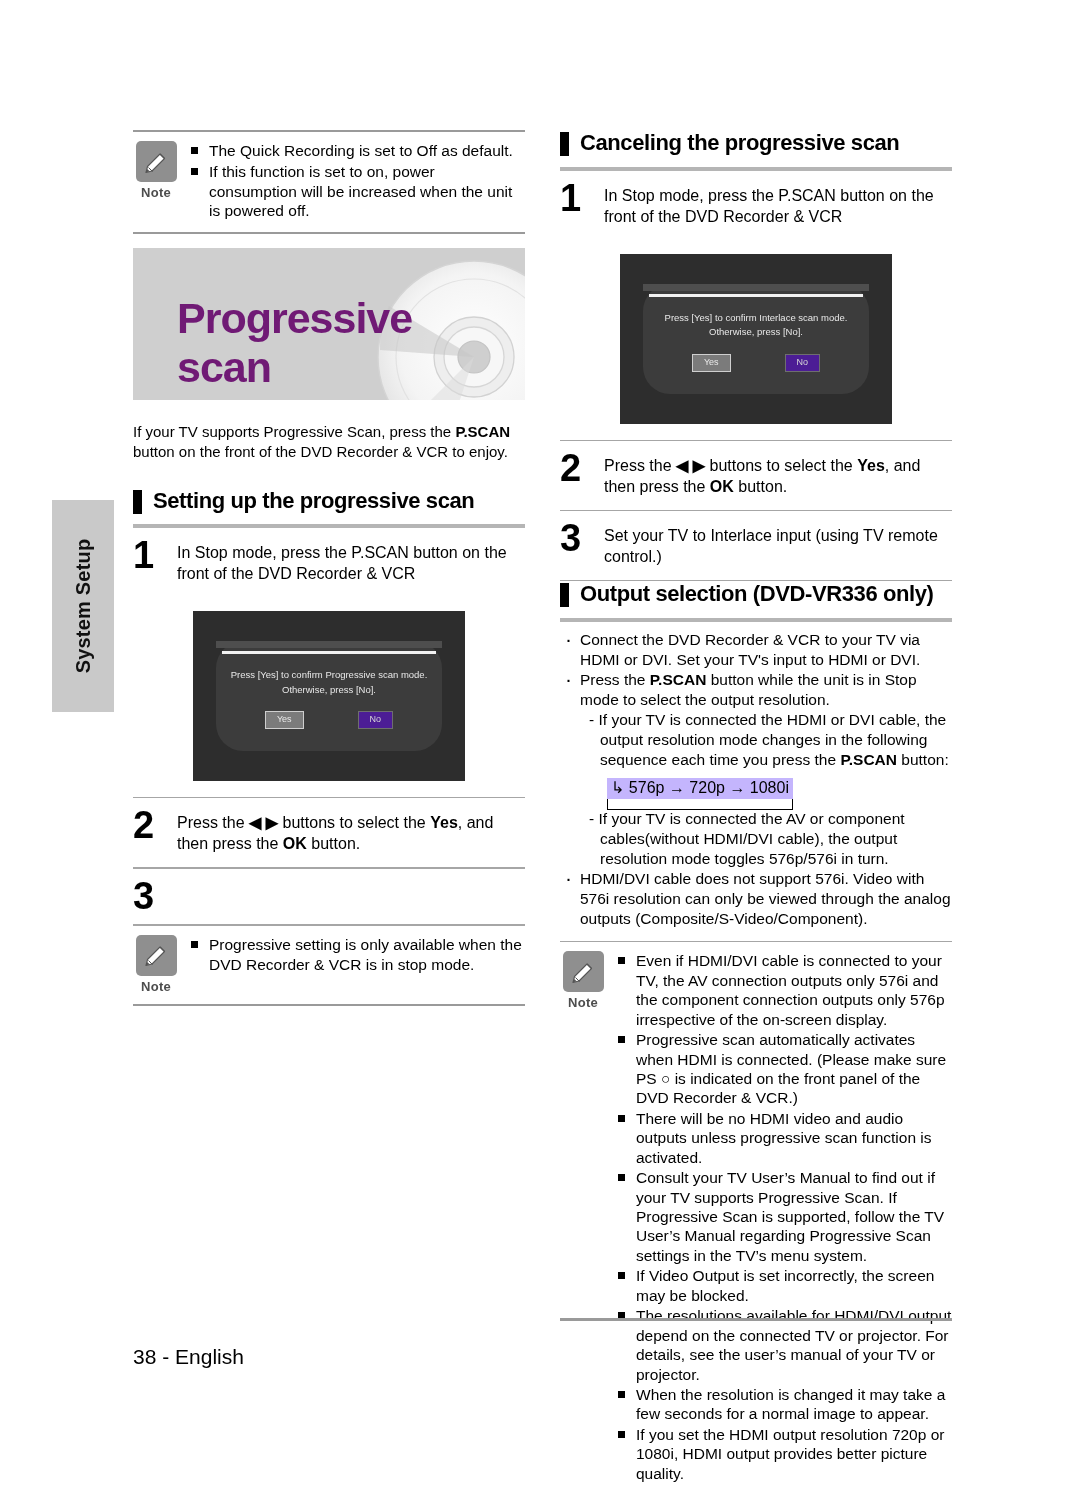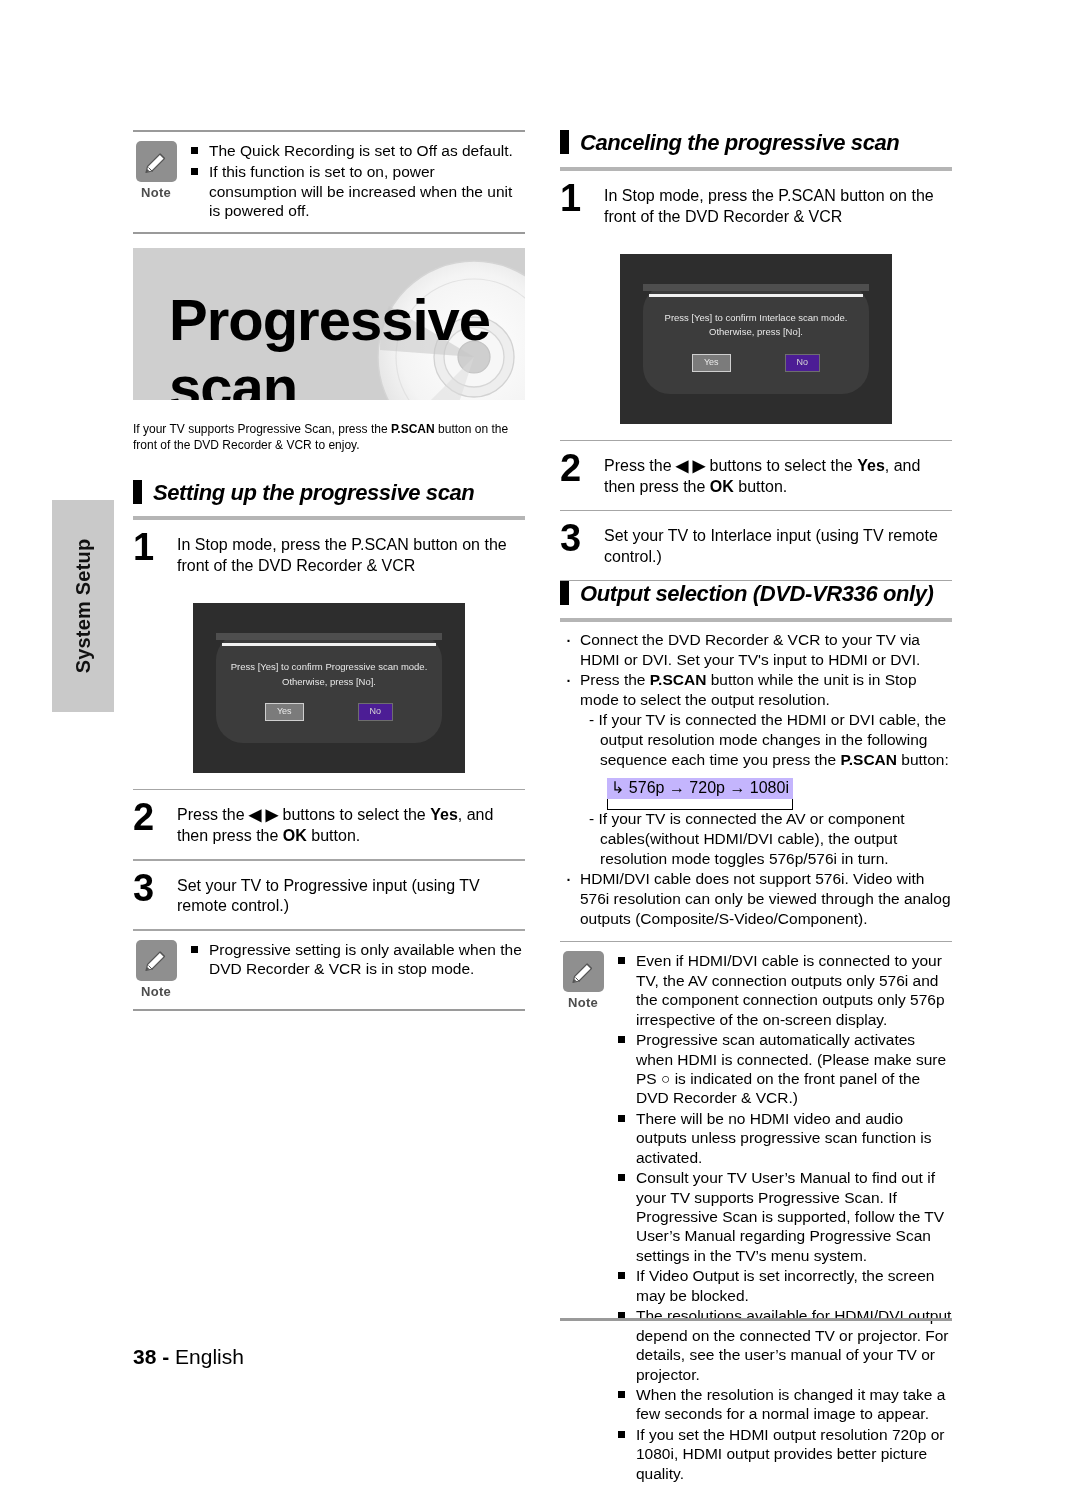--- a/index.html
+++ b/index.html
@@ -31,30 +31,30 @@
   .note-word{font-size:13px;color:#4d4d4d;margin-top:3px;font-weight:600;letter-spacing:.3px;}
   .note-list{list-style:none;margin:0;padding:0;flex:1;}
   .note-list li{position:relative;padding-left:22px;font-size:15.5px;line-height:1.28;margin-bottom:1px;}
   .note-list li:before{content:"";position:absolute;left:4px;top:6px;width:7px;height:7px;background:#000;}
 
   
   .note-sm .note-list li{font-size:15.5px;line-height:1.255;}
 
   
   .banner{position:relative;width:392px;height:152px;background:#cfcfcf;overflow:hidden;margin-top:14px;}
-  .banner h1{position:absolute;left:28px;top:30px;margin:8px;font-size:58px;font-weight:bold;
-    letter-spacing:-1px;color:#000000;z-index:3;}
+  .banner h1{position:absolute;left:28px;top:30px;margin:16px;font-size:43px;font-weight:bold;
+    letter-spacing:-1px;color:#701a75;z-index:3;}
   .disc{position:absolute;right:-52px;top:6px;width:206px;height:206px;z-index:1;}
 
   
-  .para{font-size:12px;line-height:1.33;margin:22px 0 0 0;}
+  .para{font-size:15px;line-height:1.33;margin:22px 0 0 0;}
   b{font-weight:bold;}
 
   
-  .sec-head{display:flex;align-items:flex-start;margin:26px 0 0 0;font-style:italic;}
+  .sec-head{display:flex;align-items:flex-end;margin:26px 0 0 0;}
   .sec-bar{width:9px;height:24px;background:#000;margin-right:11px;flex:0 0 9px;}
   .sec-title{font-size:22px;font-weight:bold;letter-spacing:-.4px;}
 
   
   .step{display:flex;align-items:flex-start;padding:11px 0 12px 0;}
   .step-num{font-size:38px;font-weight:bold;line-height:.86;width:44px;flex:0 0 44px;
     text-align:left;letter-spacing:-2px;}
   .step-text{font-size:16px;line-height:1.3;padding-top:4px;}
 
   
@@ -75,21 +75,21 @@
   .dash{padding-left:20px;font-size:15.5px;line-height:1.29;text-indent:-11px;}
 
   
   .seq{margin:8px 0 10px 27px;position:relative;display:inline-block;}
   .seq-box{border-left:1.5px solid #000;border-right:1.5px solid #000;border-bottom:1.5px solid #000;
     height:17px;position:absolute;left:0;right:0;top:14px;}
   .seq-txt{font-size:16px;position:relative;z-index:2;background:#c4b5fd;padding:0 4px;white-space:nowrap;}
 
   
   .footer{position:absolute;left:133px;top:1345px;font-size:21px;}
-  .footer b{font-weight:bold;}
+  .footer b{font-weight:normal;}
   .footer-rule{position:absolute;left:560px;top:1318px;width:392px;height:2.5px;background:#9a9a9a;}
 </style>
 </head>
 <body>
 
 <div class="page">
 
   <div class="side-tab">
     <div class="side-tab-label">System Setup</div>
   </div>
@@ -172,21 +172,20 @@
 
     <div class="step">
       <div class="step-num">2</div>
       <div class="step-text"><span>Press the </span><b>◀ ▶</b><span> buttons to select the </span><b>Yes</b><span>, and then press the </span><b>OK</b><span> button.</span></div>
     </div>
 
     <div class="rule-thin"></div>
 
     <div class="step">
       <div class="step-num">3</div>
-      <div class="step-text">Set your TV to Progressive input (using TV remote control.)</div>
     </div>
 
     <div class="rule-thin"></div>
 
     <div class="note">
       <div class="note-badge">
         <div class="note-icon">
           <svg width="30" height="30" viewBox="0 0 30 30">
             <path d="M3 3 H23 L27 7 V27 H7 L3 23 Z" fill="#8f8f8f"></path>
             <path d="M6.5 19.5 L19 7 l4.5 4.5 L11 24 L5 25.5 Z" fill="#fff" stroke="#555" stroke-width="1.1" stroke-linejoin="round"></path>

